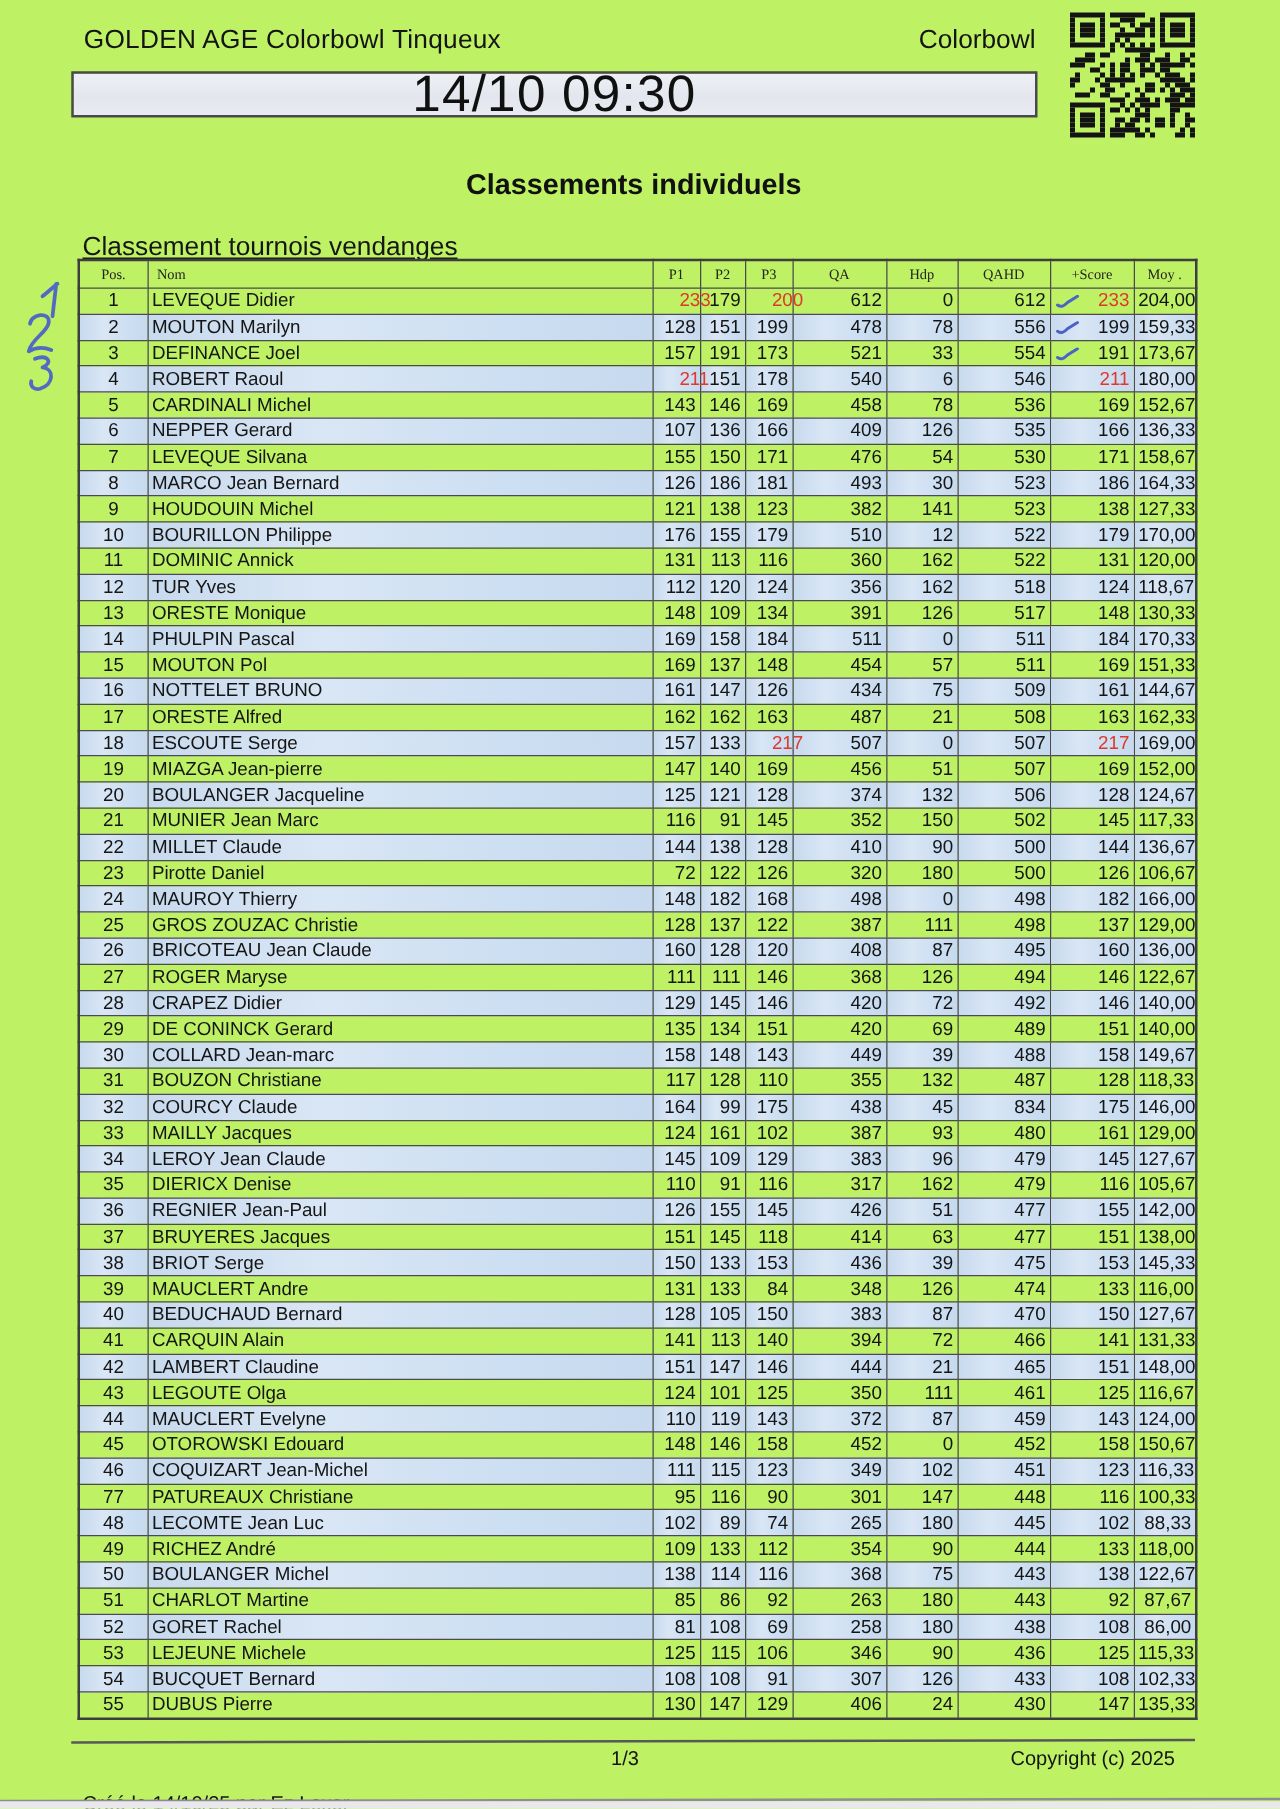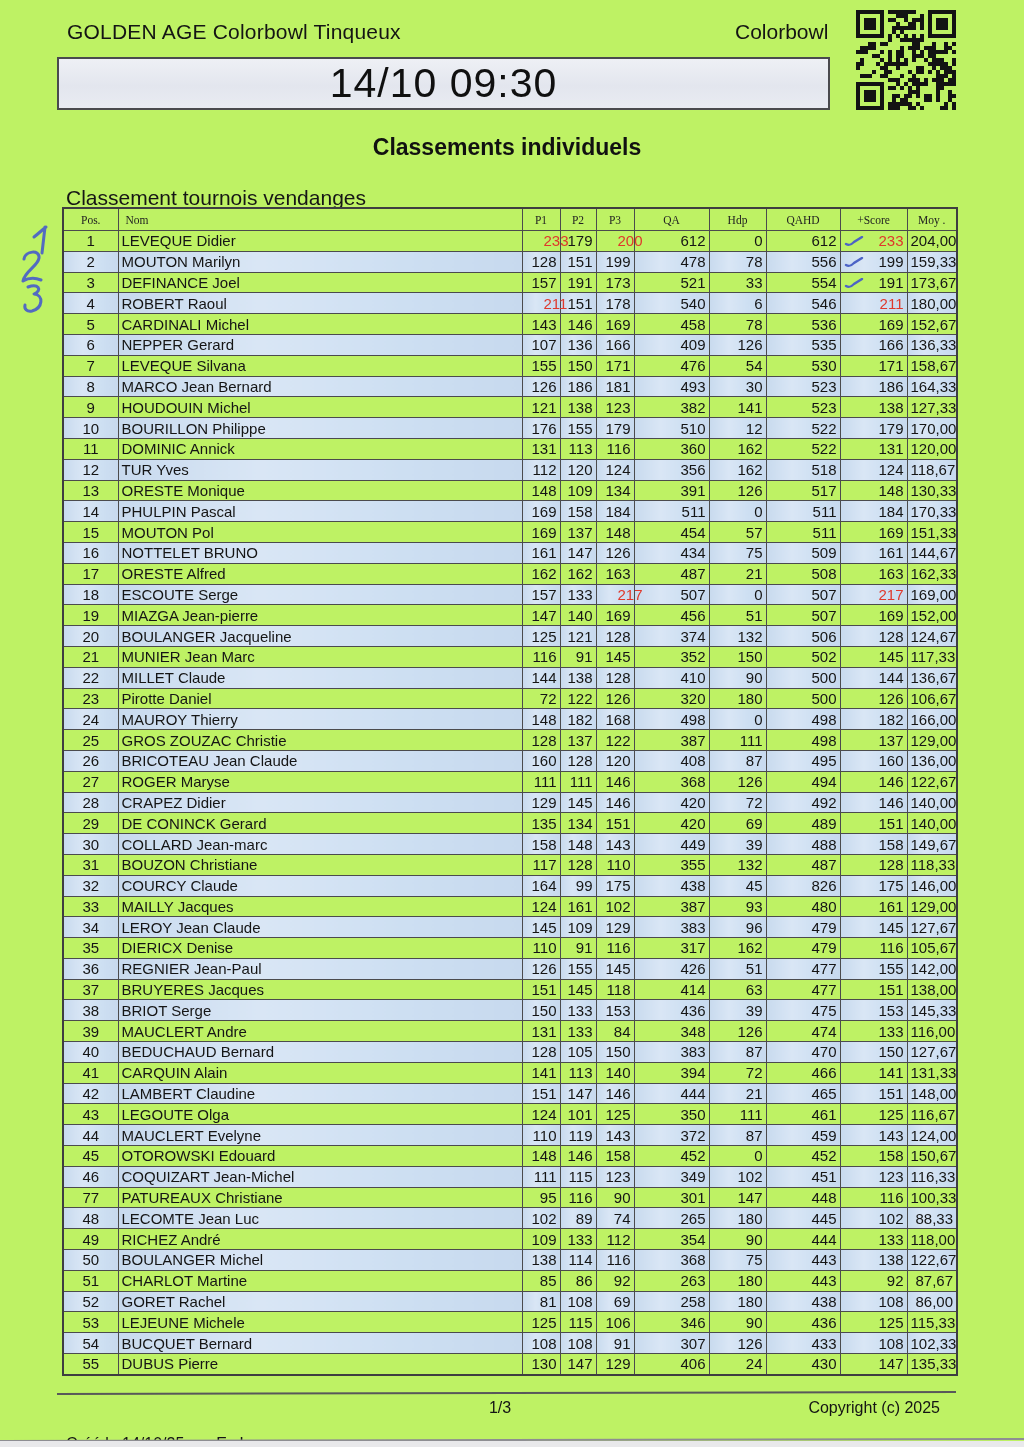--- a/index.html
+++ b/index.html
@@ -4,21 +4,21 @@
 <style>
   html,body{margin:0;padding:0;background:#ffffff;}
   .page{
     position:relative;width:1024px;height:1447px;background:#bef264;
     font-family:"Liberation Sans", sans-serif;color:#1c1c1c;overflow:hidden;
   }
   .club{position:absolute;left:67px;top:20px;font-size:21px;letter-spacing:0.2px;color:#141414;}
   .brand{position:absolute;left:735px;top:20px;font-size:21px;color:#141414;}
   .qr{position:absolute;left:856px;top:8px;}
   .banner{
-    position:absolute;left:57px;top:57px;width:773px;height:53px;
+    position:absolute;left:57px;top:57px;width:773px;height:37px;
     background:linear-gradient(180deg,#eef0f5 0%,#e3e6ee 55%,#e9ebf2 100%);
     border:2px solid #4a4a4e;box-sizing:border-box;
     display:flex;align-items:center;justify-content:center;
   }
   .banner span{font-size:41px;color:#101010;letter-spacing:1px;}
   .title{position:absolute;left:0;top:134px;width:1014px;text-align:center;
     font-size:23px;font-weight:bold;color:#111;}
   .subtitle{position:absolute;left:66px;top:186px;font-size:21px;color:#161616;text-decoration:underline;}
   table.rank{
     position:absolute;left:62px;top:207px;width:894px;
@@ -803,21 +803,21 @@
           <td class="c-moy"><span>118,33</span></td>
         </tr>
         <tr class="alt">
           <td class="c-pos"><span>32</span></td>
           <td class="c-nom"><span>COURCY Claude</span></td>
           <td class="c-p1"><span>164</span></td>
           <td class="c-p2"><span>99</span></td>
           <td class="c-p3"><span>175</span></td>
           <td class="c-qa"><span>438</span></td>
           <td class="c-hdp"><span>45</span></td>
-          <td class="c-qahd"><span>826</span></td>
+          <td class="c-qahd"><span>834</span></td>
           <td class="c-score"><span>175</span></td>
           <td class="c-moy"><span>146,00</span></td>
         </tr>
         <tr>
           <td class="c-pos"><span>33</span></td>
           <td class="c-nom"><span>MAILLY Jacques</span></td>
           <td class="c-p1"><span>124</span></td>
           <td class="c-p2"><span>161</span></td>
           <td class="c-p3"><span>102</span></td>
           <td class="c-qa"><span>387</span></td>

